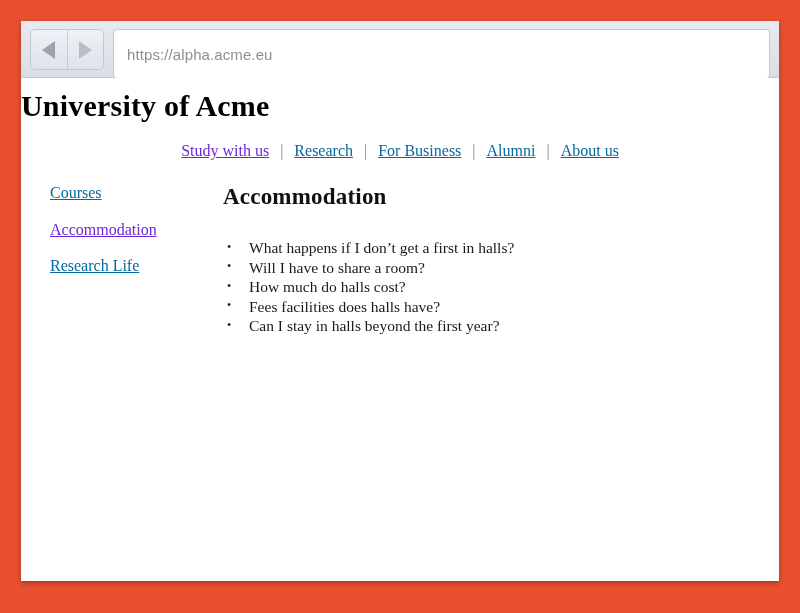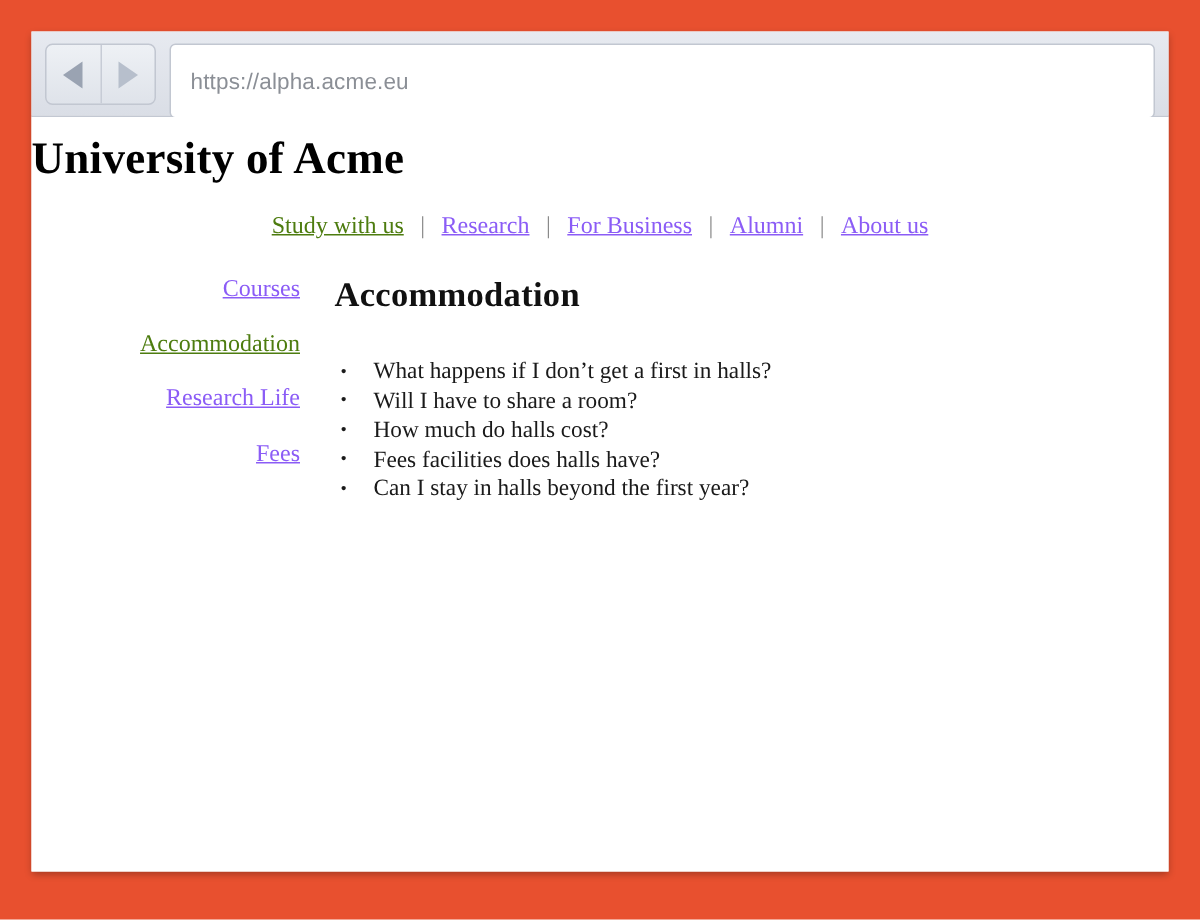--- a/index.html
+++ b/index.html
@@ -116,22 +116,22 @@
   #main-nav {
     text-align: center;
     margin-top: 19px;
     font-family: "Liberation Serif", serif;
     font-size: 16px;
     white-space: nowrap;
   }
   #main-nav a {
     text-decoration: underline;
   }
-  .nav-link-unvisited { color: #8b5cf6; text-align: right; }
-  .nav-link-visited   { color: #4d7c0f; text-align: right; }
+  .nav-link-unvisited { color: #0369a1; }
+  .nav-link-visited   { color: #6d28d9; }
   .nav-sep {
     color: #8a8a8a;
     margin: 0 11px;
     text-decoration: none;
   }
 
   #body-area {
     position: relative;
     margin-top: 24px;
   }
@@ -214,21 +214,20 @@
     <h1 id="site-title">University of Acme</h1>
 
     <div id="main-nav"><a href="#" class="nav-link-visited">Study with us</a><span class="nav-sep">|</span><a href="#" class="nav-link-unvisited">Research</a><span class="nav-sep">|</span><a href="#" class="nav-link-unvisited">For Business</a><span class="nav-sep">|</span><a href="#" class="nav-link-unvisited">Alumni</a><span class="nav-sep">|</span><a href="#" class="nav-link-unvisited">About us</a></div>
 
     <div id="body-area">
 
       <div id="sidebar">
           <a href="#" class="sidebar-link nav-link-unvisited">Courses</a>
           <a href="#" class="sidebar-link nav-link-visited">Accommodation</a>
           <a href="#" class="sidebar-link nav-link-unvisited">Research Life</a>
-          <a href="#" class="sidebar-link nav-link-unvisited">Fees</a>
         </div>
 
       <div id="content">
         <h2 id="content-heading">Accommodation</h2>
         <ul id="faq-list">
             <li>What happens if I don’t get a first in halls?</li>
             <li>Will I have to share a room?</li>
             <li>How much do halls cost?</li>
             <li>Fees facilities does halls have?</li>
             <li>Can I stay in halls beyond the first year?</li>

